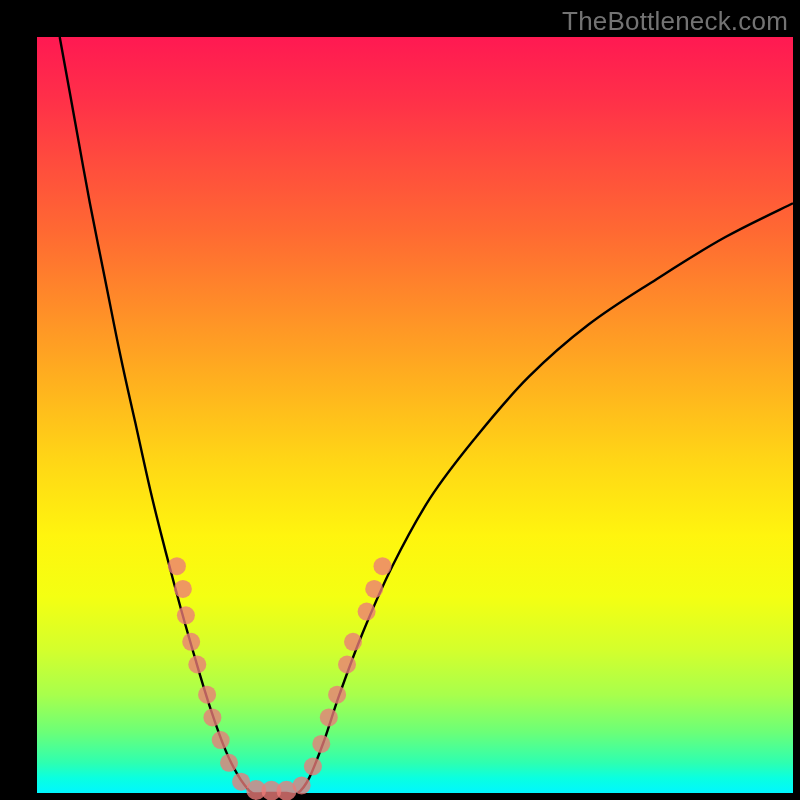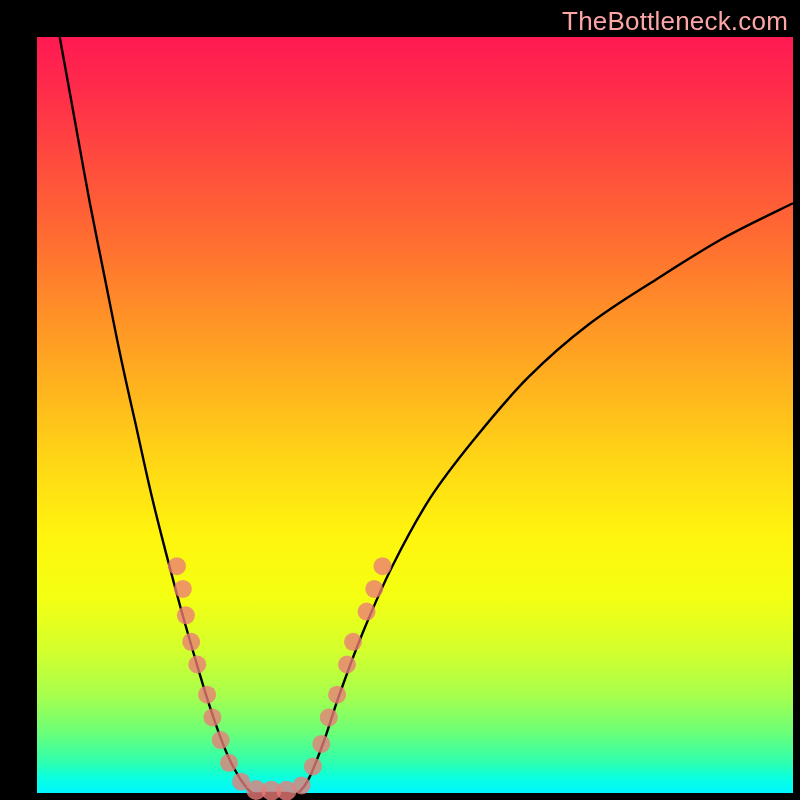--- a/index.html
+++ b/index.html
@@ -38,21 +38,21 @@
       #6bff78 92%,
       #2effb0 96%,
       #0affe0 98%,
       #00f7ff 100%
     );
   }
   .watermark {
     position: absolute;
     top: 6px;
     right: 12px;
-    color: #fca5a5;
+    color: #737373;
     font-size: 26px;
     font-weight: 500;
     letter-spacing: 0.2px;
     z-index: 5;
   }
   svg.curve {
     position: absolute;
     inset: 0;
     width: 756px;
     height: 756px;

